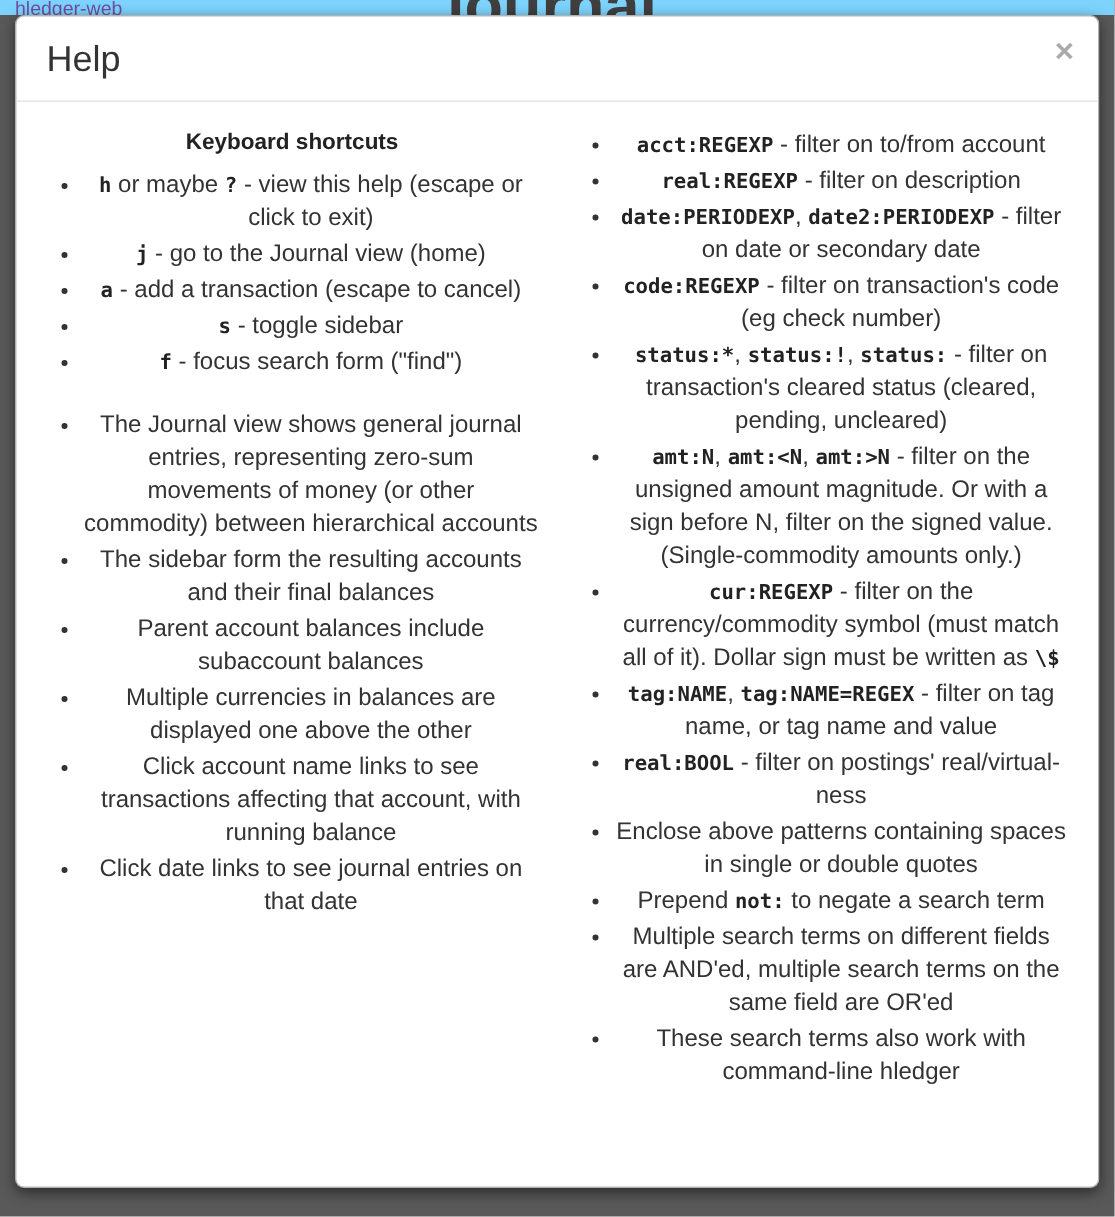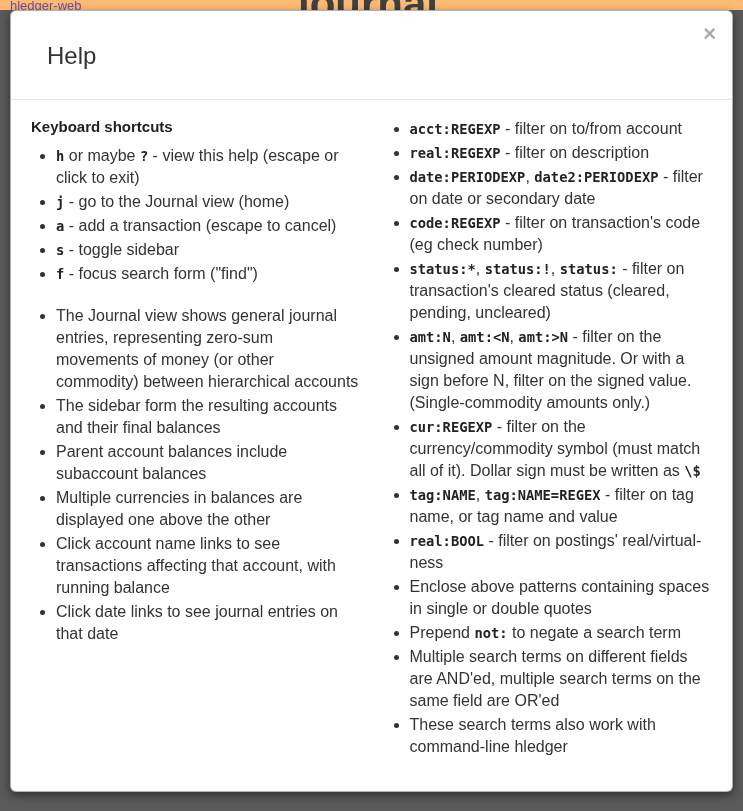--- a/index.html
+++ b/index.html
@@ -9,21 +9,21 @@
     position: relative;
     overflow: hidden;
     background: #595959; 
     font-family: "Liberation Sans", "DejaVu Sans", sans-serif;
     color: #333;
   }
 
   
   .page-strip {
     position: absolute; top: 0; left: 0; right: 0; height: 10px;
-    background: #fdba74;
+    background: #7dd3fc;
     overflow: hidden;
   }
   .brand-link {
     position: absolute; left: 10px; top: -2px;
     font-size: 13px; color: #6d4f9e; text-decoration: none;
     white-space: nowrap;
   }
   .page-heading-fragment {
     position: absolute; left: 298px; top: -20px;
     font-size: 42px; font-weight: bold; color: #3f3f3f;
@@ -38,39 +38,40 @@
     border-radius: 6px;
     box-shadow: 0 3px 9px rgba(0,0,0,0.5);
     overflow: hidden;
   }
   .modal-header {
     position: relative;
     padding: 16px 20px 14px 20px;
     border-bottom: 1px solid #e5e5e5;
   }
   .modal-title {
-    margin: 16px;
+    margin: 0;
     font-size: 24px;
     font-weight: normal;
     color: #333;
     line-height: 1.1;
   }
   .close-btn {
     position: absolute; top: 12px; right: 16px;
     border: none; background: transparent;
     font-size: 22px; line-height: 1;
     color: #aaa; font-weight: bold;
     cursor: pointer; padding: 0;
     font-family: "Liberation Sans", sans-serif;
   }
 
   .modal-body {
     display: flex;
     padding: 18px 20px 10px 20px;
     gap: 26px;
+    text-align: center;
   }
   .col { flex: 1 1 0; min-width: 0; }
 
   .section-heading {
     margin: 0 0 10px 0;
     font-size: 15px;
     font-weight: bold;
     color: #222;
   }
   ul.help-list {

